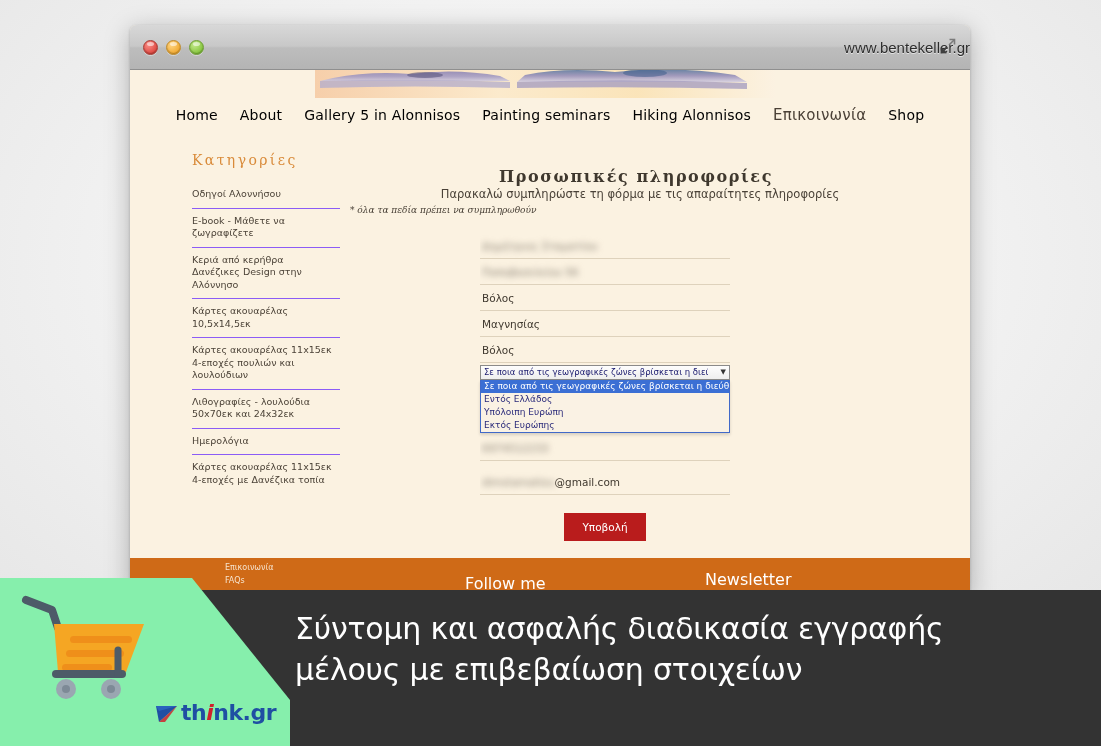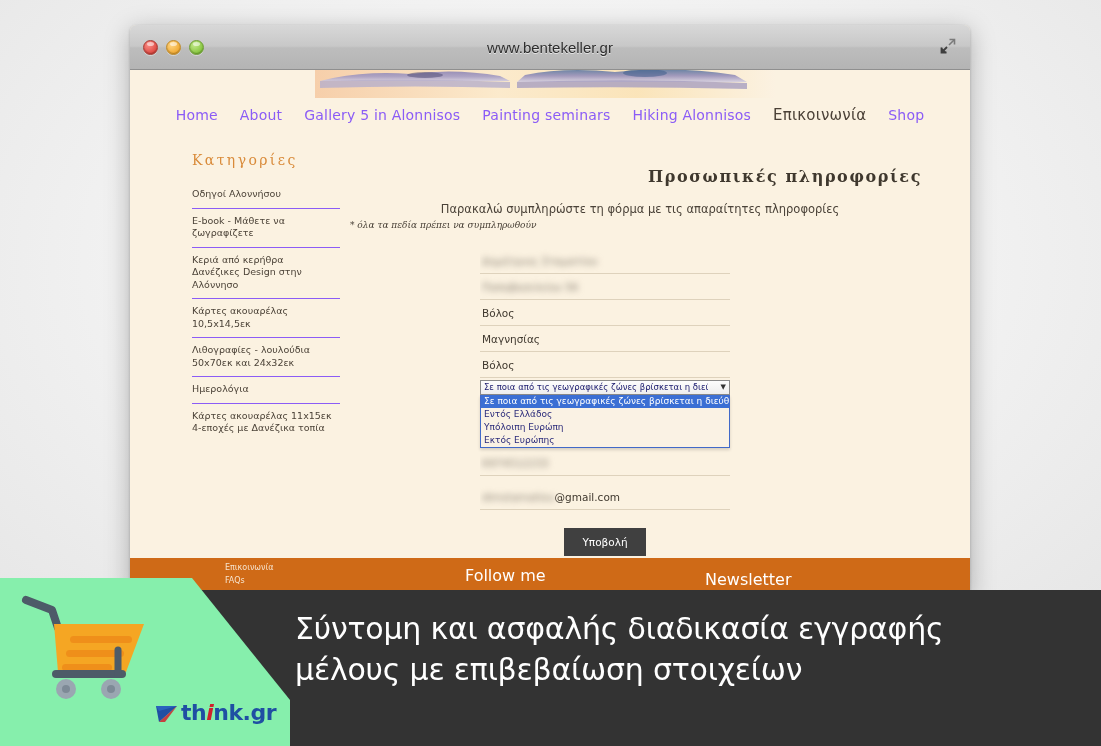--- a/index.html
+++ b/index.html
@@ -65,21 +65,21 @@
     border-radius: 50%;
     background: rgba(255,255,255,0.55);
   }
   .light.red    { background: radial-gradient(circle at 35% 30%, #f98d86, #e04a43 70%, #b8322c); border: 1px solid #a83b33; }
   .light.yellow { background: radial-gradient(circle at 35% 30%, #ffd584, #f0aa33 70%, #c8871d); border: 1px solid #bf8a2a; }
   .light.green  { background: radial-gradient(circle at 35% 30%, #c4e98c, #86c53e 70%, #5f9a27); border: 1px solid #6f9e35; }
 
   #window-title {
     position: absolute;
     left: 0; right: 0;
-    text-align: center;
+    text-align: right;
     font-size: 15px;
     color: #2d2d2d;
     font-family: "Liberation Sans", sans-serif;
     text-shadow: 0 1px 0 rgba(255,255,255,0.6);
     pointer-events: none;
   }
   #resize-button {
     position: absolute;
     right: 8px;
     top: 7px;
@@ -121,21 +121,21 @@
     justify-content: center;
     align-items: baseline;
     gap: 22px;
     padding-top: 6px;
     height: 34px;
     box-sizing: border-box;
   }
   .nav-item {
     font-family: "DejaVu Sans", sans-serif;
     font-size: 14px;
-    color: #8b5cf6;
+    color: #000000;
     letter-spacing: 0.2px;
     white-space: nowrap;
   }
   .nav-item.active {
     color: #4a4036;
     font-size: 15px;
   }
 
   
   #site-body {
@@ -164,26 +164,26 @@
     width: 148px;
   }
   .cat-item:first-of-type { padding-top: 2px; }
 
   #main-col {
     flex: 1;
     position: relative;
     padding-top: 22px;
   }
   #form-title {
-    text-align: right;
+    text-align: center;
     font-family: "DejaVu Serif", serif;
     font-size: 16px;
     color: #3f382e;
     letter-spacing: 1.6px;
-    margin-bottom: 16px;
+    margin-bottom: 1px;
     padding-right: 48px;
   }
   #form-sub {
     text-align: center;
     font-family: "DejaVu Sans", sans-serif;
     font-size: 11.5px;
     color: #4a4238;
     padding-right: 40px;
   }
   #form-note {
@@ -269,21 +269,21 @@
   }
 
   #submit-row {
     margin-top: 18px;
     margin-left: 130px;
     width: 250px;
     display: flex;
     justify-content: center;
   }
   #submit-button {
-    background: #404040;
+    background: #b91c1c;
     color: #ffffff;
     font-family: "DejaVu Sans", sans-serif;
     font-size: 10.5px;
     padding: 8px 18px;
     border: none;
     cursor: pointer;
   }
 
   
   #site-footer {
@@ -298,21 +298,21 @@
     margin-left: 95px;
     margin-top: 3px;
     font-family: "DejaVu Sans", sans-serif;
     font-size: 8px;
     color: #f6e3cd;
     line-height: 13px;
   }
   #footer-followme {
     position: absolute;
     left: 335px;
-    top: 8px;
+    top: 16px;
     font-family: "DejaVu Sans", sans-serif;
     font-size: 16px;
     color: #ffffff;
   }
   #footer-newsletter {
     position: absolute;
     left: 575px;
     top: 12px;
     font-family: "DejaVu Sans", sans-serif;
     font-size: 16px;
@@ -442,20 +442,21 @@
 
     <div id="site-body">
 
       <aside id="sidebar">
         <div id="sidebar-title">Κατηγορίες</div>
         <div class="cat-item">Οδηγοί Αλοννήσου</div>
         <div class="cat-item">E-book - Μάθετε να ζωγραφίζετε</div>
         <div class="cat-item" style="white-space:pre-line">Κεριά από κερήθρα
 Δανέζικες Design στην Αλόννησο</div>
         <div class="cat-item">Κάρτες ακουαρέλας 10,5x14,5εκ</div>
+        <div class="cat-item">Κάρτες ακουαρέλας 11x15εκ 4-εποχές πουλιών και λουλούδιων</div>
         <div class="cat-item">Λιθογραφίες - λουλούδια 50x70εκ και 24x32εκ</div>
         <div class="cat-item">Ημερολόγια</div>
         <div class="cat-item" style="border-bottom:none">Κάρτες ακουαρέλας 11x15εκ 4-εποχές με Δανέζικα τοπία</div>
       </aside>
 
       <section id="main-col">
         <h1 id="form-title">Προσωπικές πληροφορίες</h1>
         <div id="form-sub">Παρακαλώ συμπληρώστε τη φόρμα με τις απαραίτητες πληροφορίες</div>
         <div id="form-note">* όλα τα πεδία πρέπει να συμπληρωθούν</div>
 

